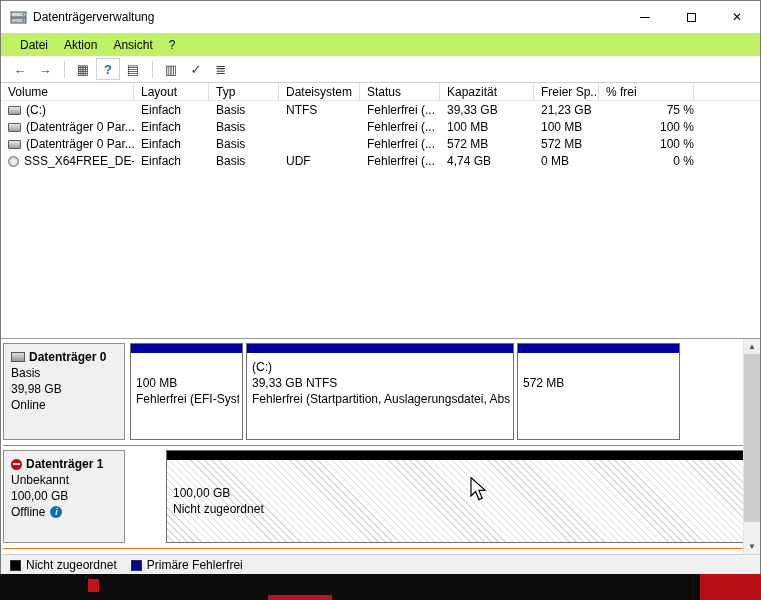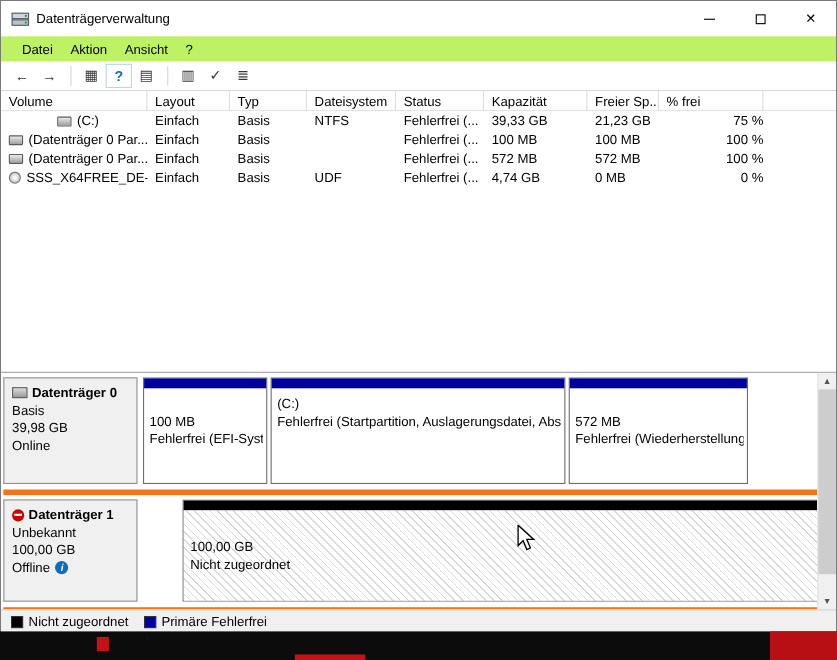--- a/index.html
+++ b/index.html
@@ -26,35 +26,35 @@
   .tb-btn { width:24px; height:22px; display:flex; align-items:center; justify-content:center;
             font-size:13px; color:#3a3a3a; margin-right:1px; }
   .tb-btn.tb-help { color:#1566c0; font-weight:bold; border:1px solid #bcd4ec; }
   .tb-sep { width:1px; height:18px; background:#d5d5d5; margin:0 6px; }
 
   
   .listview { height:256px; border-bottom:1px solid #9a9a9a; overflow:hidden; font-size:12px; background:#fff; flex:0 0 auto; }
   .lv-header { display:flex; height:18px; border-bottom:1px solid #e3e3e3; align-items:stretch; }
   .hcell { padding:0 4px 0 7px; border-right:1px solid #dcdcdc; display:flex; align-items:center;
            white-space:nowrap; overflow:hidden; color:#000; }
-  .c0 { width:133px;text-align:center; } .c1 { width:75px; } .c2 { width:70px; } .c3 { width:81px; }
+  .c0 { width:133px; } .c1 { width:75px; } .c2 { width:70px; } .c3 { width:81px; }
   .c4 { width:80px; } .c5 { width:94px; } .c6 { width:65px; } .c7 { width:95px;text-align:right; }
   .hfill { flex:1; }
   .lv-row { display:flex; height:17px; align-items:center; }
   .cell { padding-left:7px; white-space:nowrap; overflow:hidden; color:#000; }
   .drive-icon { display:inline-block; width:13px; height:9px; background:linear-gradient(#e9e9e9,#9f9f9f);
                 border:1px solid #5a5a5a; border-radius:1px; margin-right:5px; vertical-align:-1px; }
   .cd-icon { display:inline-block; width:11px; height:11px; border-radius:50%;
              background:radial-gradient(circle, #ffffff 15%, #d3d3d3 55%, #9a9a9a 100%);
              border:1px solid #777; margin-right:5px; vertical-align:-2px; }
 
   
   .graphpanel { height:215px; display:flex; background:#fff; font-size:12px; flex:0 0 auto; }
   .disk-rows { flex:1; padding:4px 0 0 2px; overflow:hidden; }
-  .disk-row { display:flex; height:97px; border-bottom:5px solid #f97316; padding-bottom:5px;
+  .disk-row { display:flex; height:97px; border-bottom:1px solid #f97316; padding-bottom:5px;
               margin-bottom:4px; box-sizing:content-box; }
   .disk-row:last-child { height:93px;gap:36px; }
   .disk-info { width:122px; flex:0 0 122px; background:#f0f0f0; border:1px solid #8f8f8f;
                padding:5px 0 0 7px; line-height:16px; color:#000; }
   .disk-title { font-weight:bold; display:flex; align-items:center; gap:4px; white-space:nowrap; }
   .disk-icon { width:14px; height:10px; background:linear-gradient(#ddd,#999); border:1px solid #555;
                display:inline-block; flex:0 0 auto; }
   .offline-icon { width:11px; height:11px; border-radius:50%; background:#cc0000; position:relative;
                   display:inline-block; flex:0 0 auto; }
   .offline-icon::after { content:""; position:absolute; left:2px; right:2px; top:4px; height:2px; background:#fff; }
@@ -239,29 +239,29 @@
               <div class="part-body">
                 <div class="pline"></div>
                 <div class="pline">100 MB</div>
                 <div class="pline">Fehlerfrei (EFI-Syste</div>
               </div>
             </div>
             <div class="part-box" style="width:268px">
               <div class="part-bar"></div>
               <div class="part-body">
                 <div class="pline">(C:)</div>
+                <div class="pline">39,33 GB NTFS</div>
                 <div class="pline">Fehlerfrei (Startpartition, Auslagerungsdatei, Abst</div>
               </div>
             </div>
             <div class="part-box" style="width:163px">
               <div class="part-bar"></div>
               <div class="part-body">
                 <div class="pline"></div>
                 <div class="pline">572 MB</div>
-                <div class="pline">Fehlerfrei (Wiederherstellung</div>
               </div>
             </div>
           </div>
         </div>
 
         <div class="disk-row">
           <div class="disk-info">
             <div class="disk-title">
                 <span class="offline-icon"></span>
                 <span>Datenträger 1</span>

